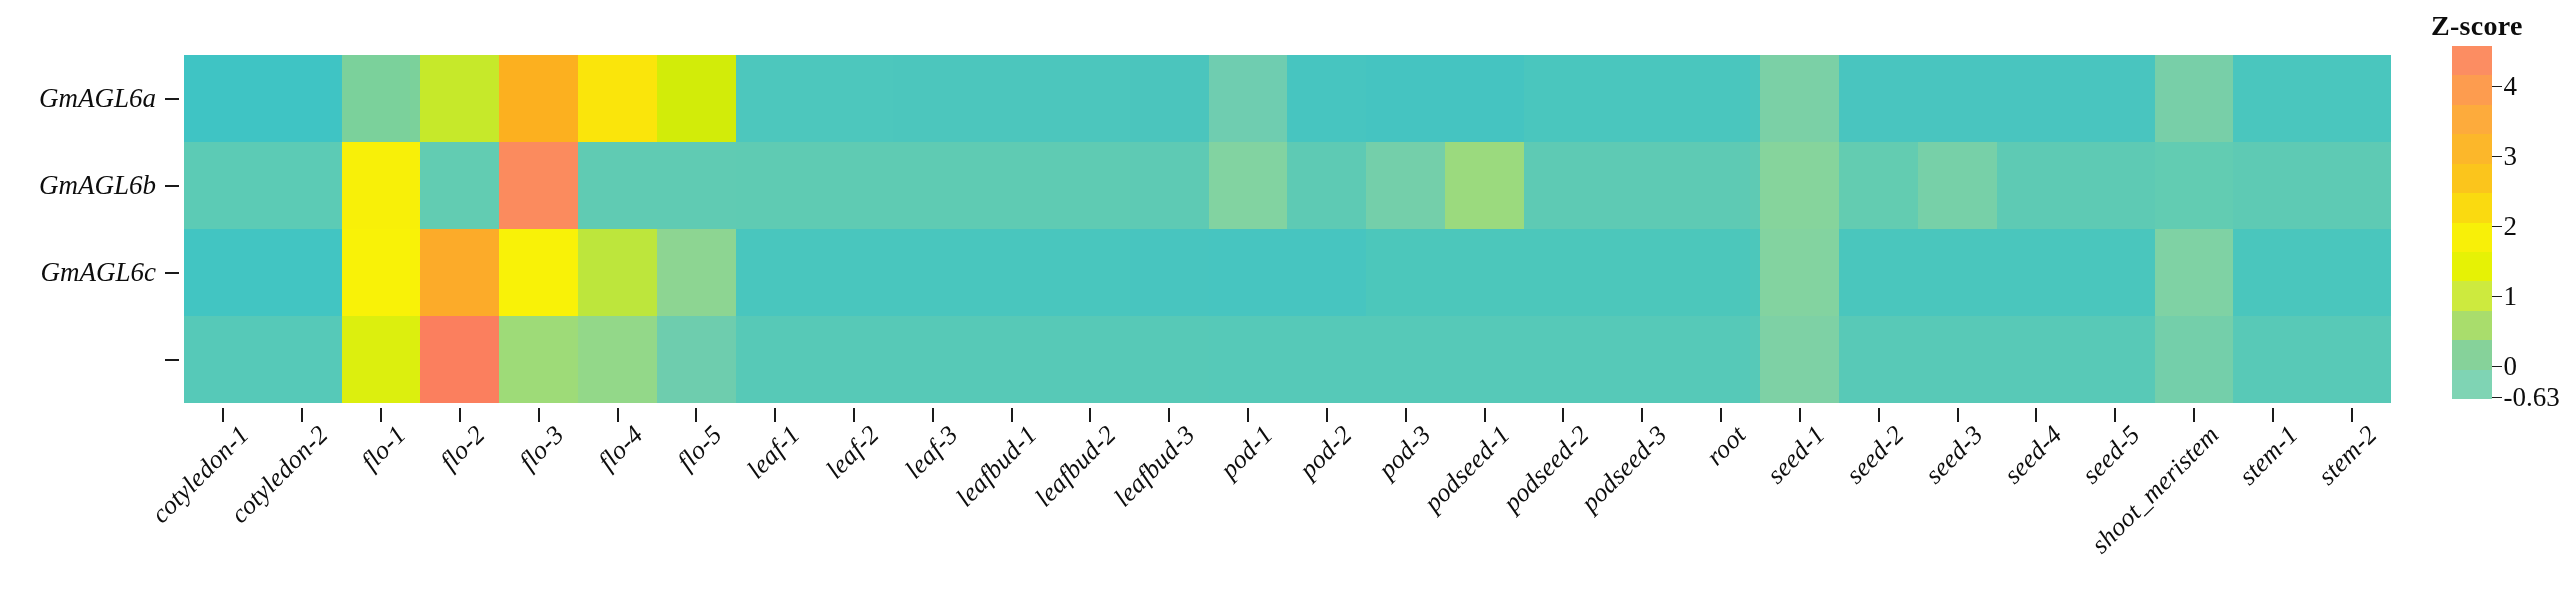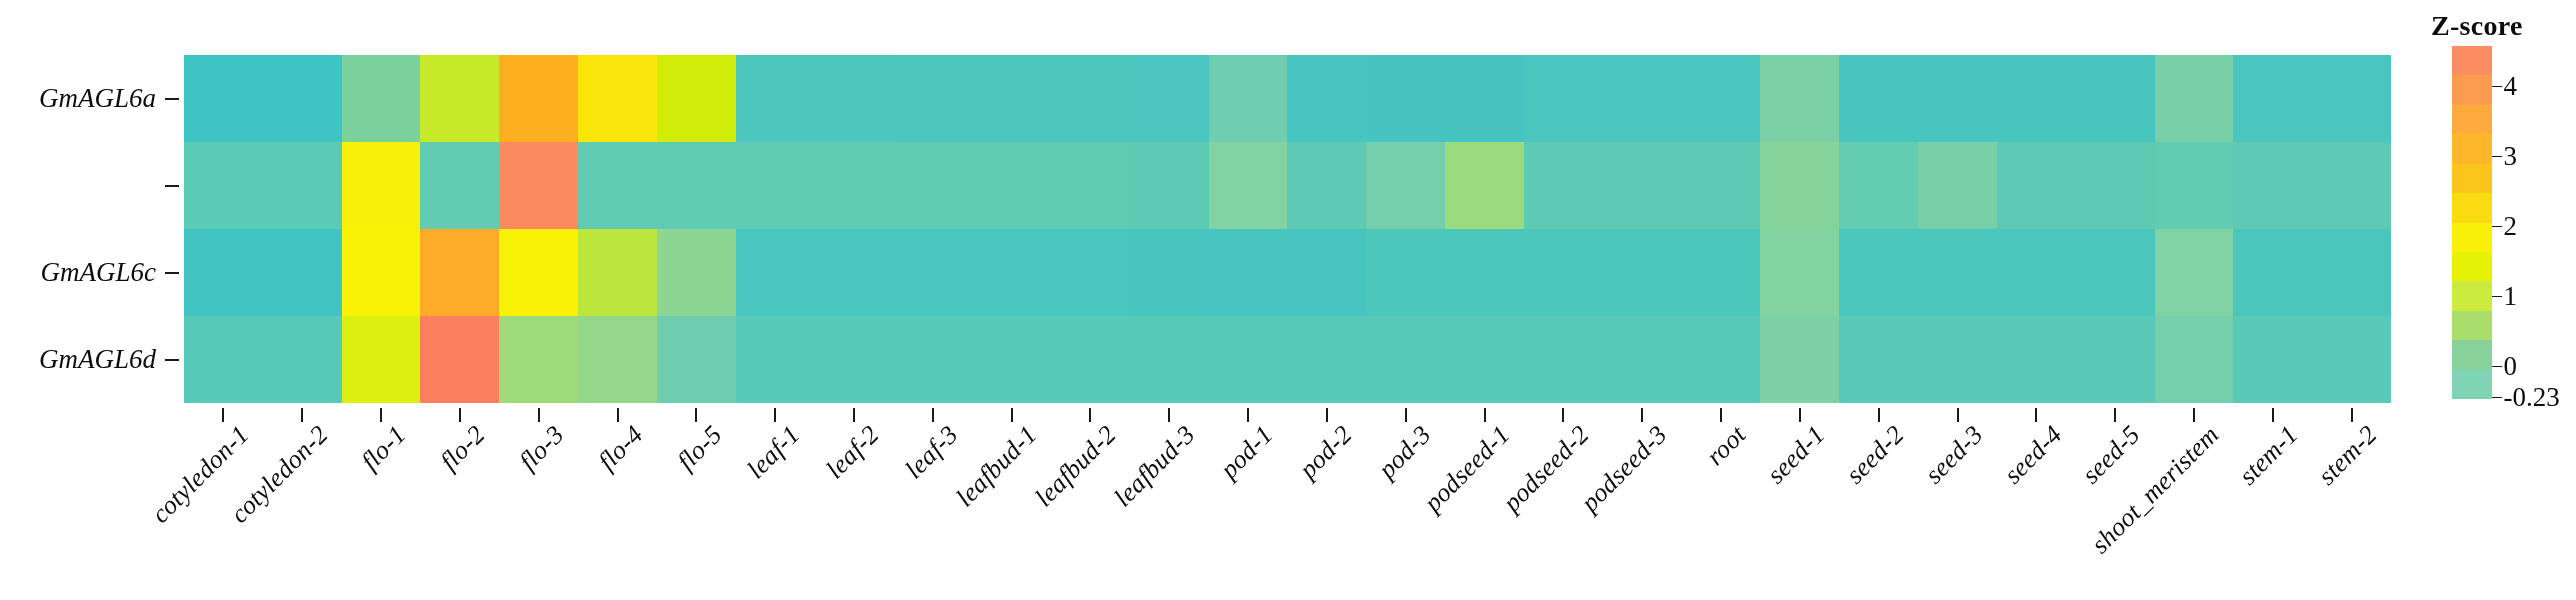--- a/index.html
+++ b/index.html
@@ -61,24 +61,24 @@
   #cbticks .ctlab{font-size:27px;color:#0d0d0d;font-style:normal;margin-left:1.3px;white-space:nowrap;}
 </style>
 </head>
 <body>
 
 <div id="stage">
 
   <div id="ylabels">
       <div class="row" style="top: 0px; height: 87px;">GmAGL6a</div>
       <div class="ytick" style="top: 43px;"></div>
+      <div class="row" style="top: 87px; height: 87px;">GmAGL6b</div>
       <div class="ytick" style="top: 130px;"></div>
       <div class="row" style="top: 174px; height: 87px;">GmAGL6c</div>
       <div class="ytick" style="top: 217px;"></div>
-      <div class="row" style="top: 261px; height: 87px;">GmAGL6d</div>
       <div class="ytick" style="top: 304px;"></div>
     </div>
 
   <div id="grid">
       <div class="cell" style="background: rgb(63, 196, 196);"></div>
       <div class="cell" style="background: rgb(63, 196, 196);"></div>
       <div class="cell" style="background: rgb(123, 209, 155);"></div>
       <div class="cell" style="background: rgb(198, 233, 42);"></div>
       <div class="cell" style="background: rgb(252, 176, 31);"></div>
       <div class="cell" style="background: rgb(250, 229, 11);"></div>
@@ -283,18 +283,18 @@
       <div class="ct" style="top: 235px;">
         <div class="ctdash"></div>
         <div class="ctlab">1</div>
       </div>
       <div class="ct" style="top: 305px;">
         <div class="ctdash"></div>
         <div class="ctlab">0</div>
       </div>
       <div class="ct" style="top: 336px;">
         <div class="ctdash"></div>
-        <div class="ctlab">-0.23</div>
+        <div class="ctlab">-0.63</div>
       </div>
     </div>
 
 </div>
 
 
 </body></html>

